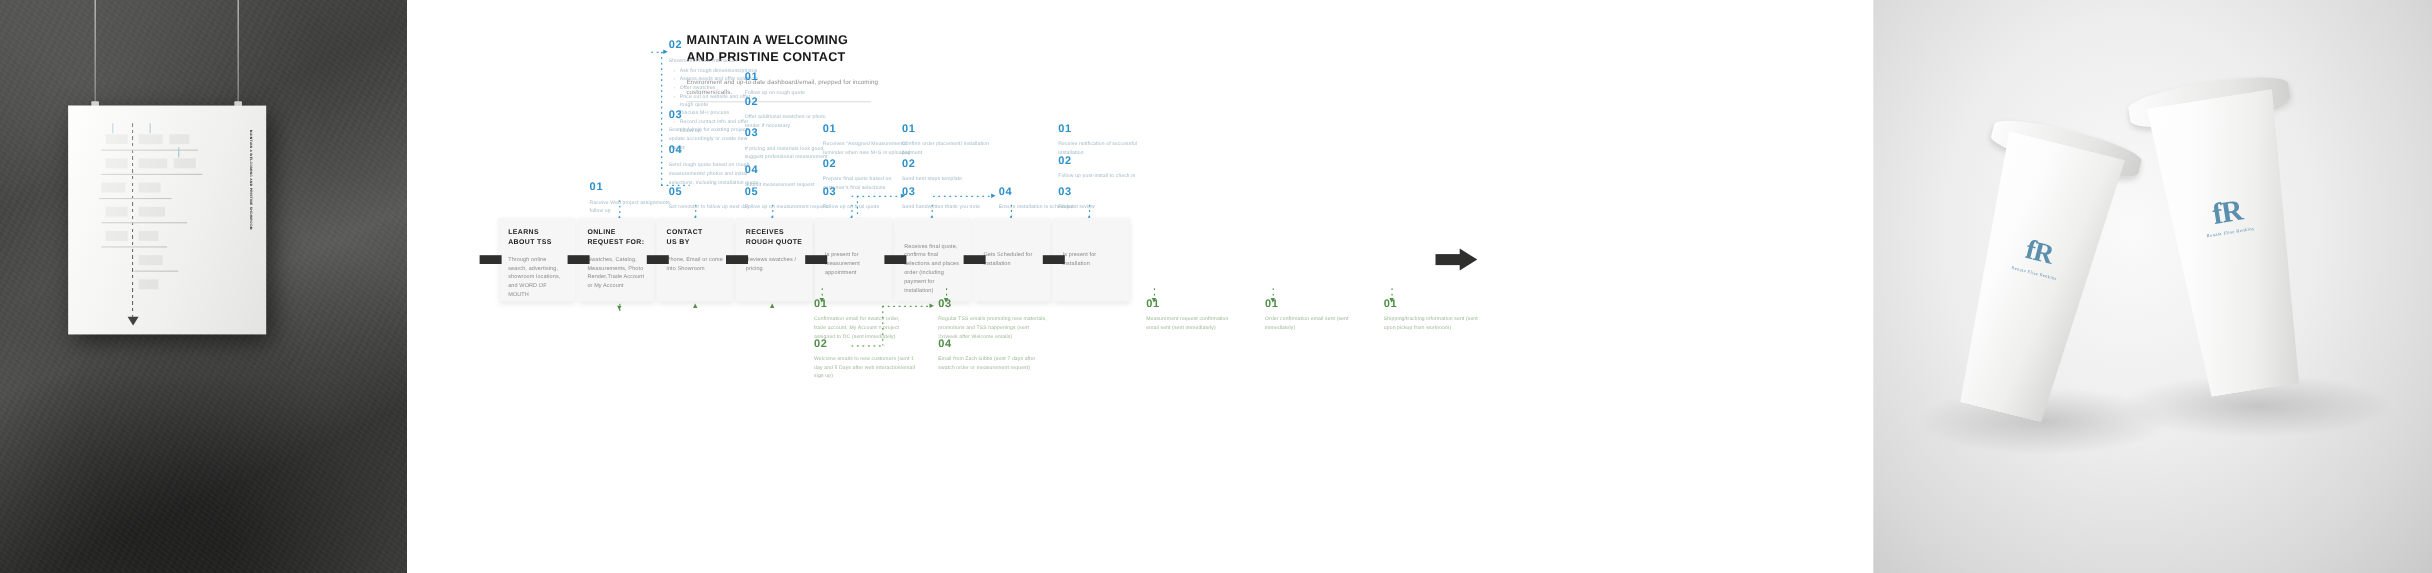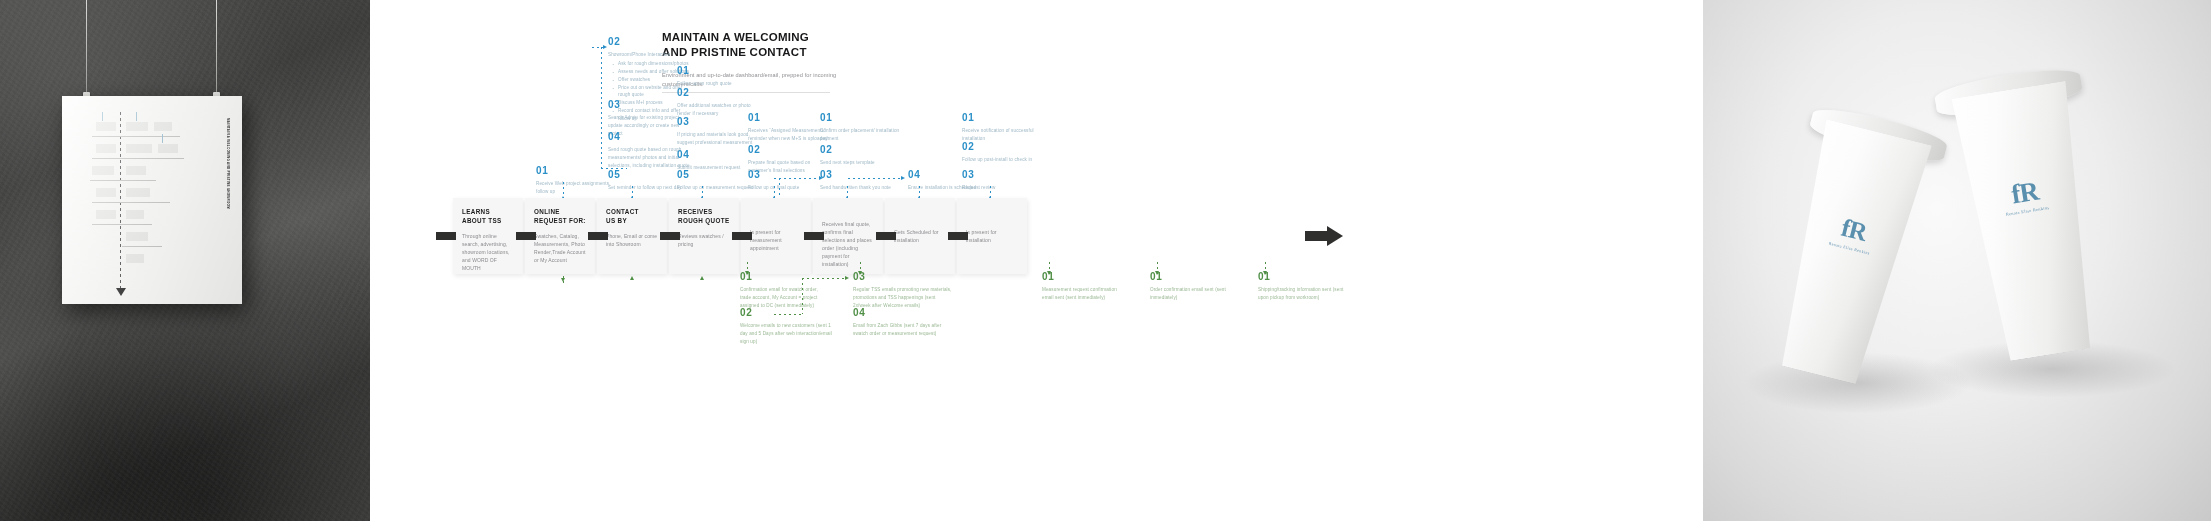--- a/index.html
+++ b/index.html
@@ -53,21 +53,21 @@
   .cupA .body{left:8px;top:38px;width:126px;height:250px;clip-path:polygon(7% 0,93% 0,80% 100%,20% 100%);}
   .cupA .lid{left:2px;top:24px;width:138px;height:34px;}
   .cupB{left:248px;top:48px;width:158px;height:330px;transform:rotate(-9deg);}
   .cupB .body{left:10px;top:40px;width:134px;height:268px;clip-path:polygon(7% 0,93% 0,80% 100%,20% 100%);}
   .cupB .lid{left:3px;top:25px;width:147px;height:36px;}
   .cupshadow{position:absolute;background:radial-gradient(ellipse,rgba(0,0,0,.16),rgba(0,0,0,0) 70%);}
 
   
   .center{position:absolute;left:370px;top:0;width:1333px;height:521px;background:#ffffff;}
 
-  .hdr{position:absolute;left:254px;top:30px;width:180px;margin-left:38px;}
+  .hdr{position:absolute;left:254px;top:30px;width:180px;}
   .hdr h1{margin:0;font-size:11.5px;line-height:1.28;font-weight:700;letter-spacing:.25px;color:#18181a;}
   .hdr p{margin:12px 0 0;font-size:5.6px;line-height:1.62;color:#8f8f93;letter-spacing:.1px;}
   .hdr .rule{position:absolute;left:0;top:62px;width:168px;height:1px;background:#dedede;}
 
   
   .cal{position:absolute;}
   .cal .num{font-size:10px;font-weight:700;letter-spacing:.6px;line-height:1;margin:0 0 4px;}
   .cal .txt{font-size:4.6px;line-height:1.72;letter-spacing:.12px;margin:0;}
   .cal ul{margin:1px 0 0;padding-left:6px;list-style:none;}
   .cal li{font-size:4.6px;line-height:1.72;letter-spacing:.12px;position:relative;padding-left:4px;}

